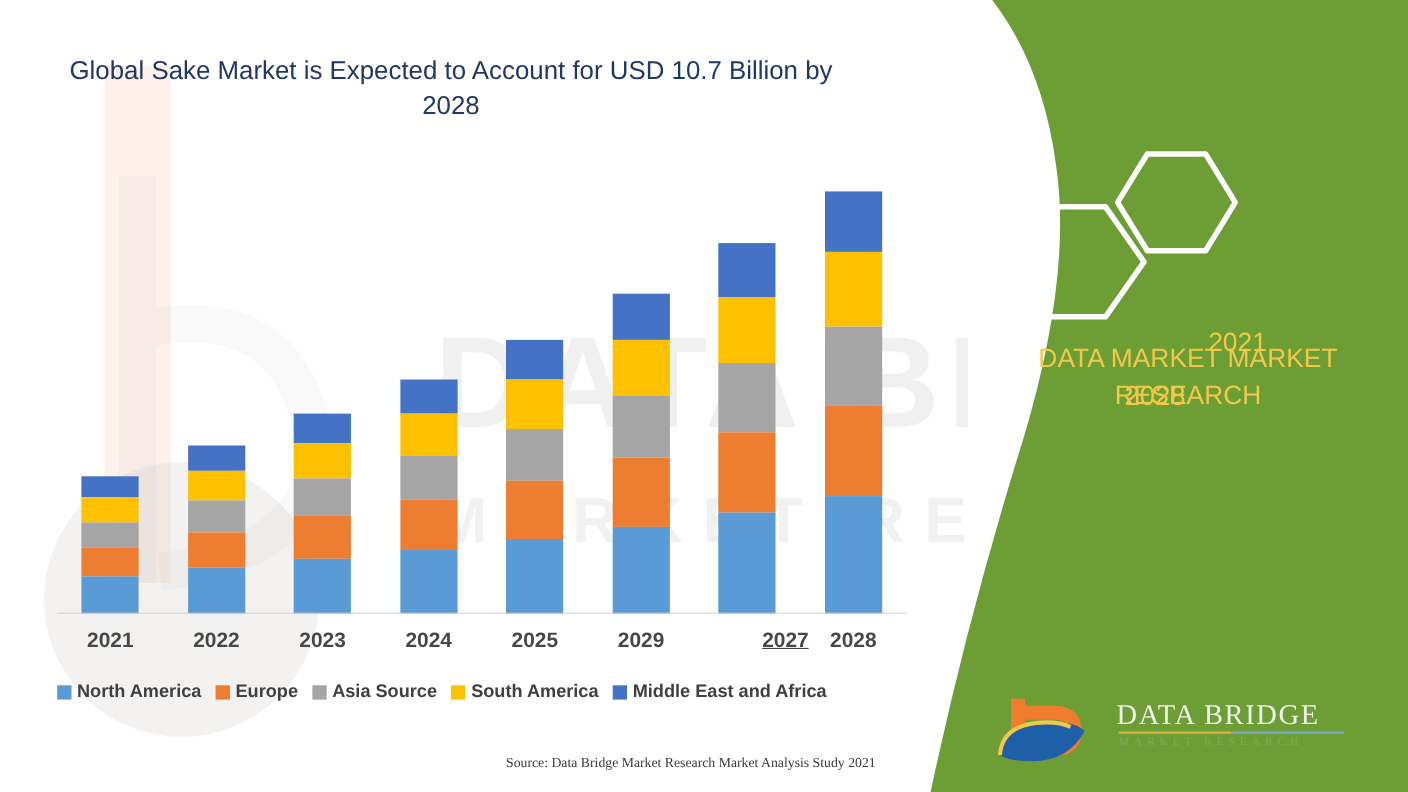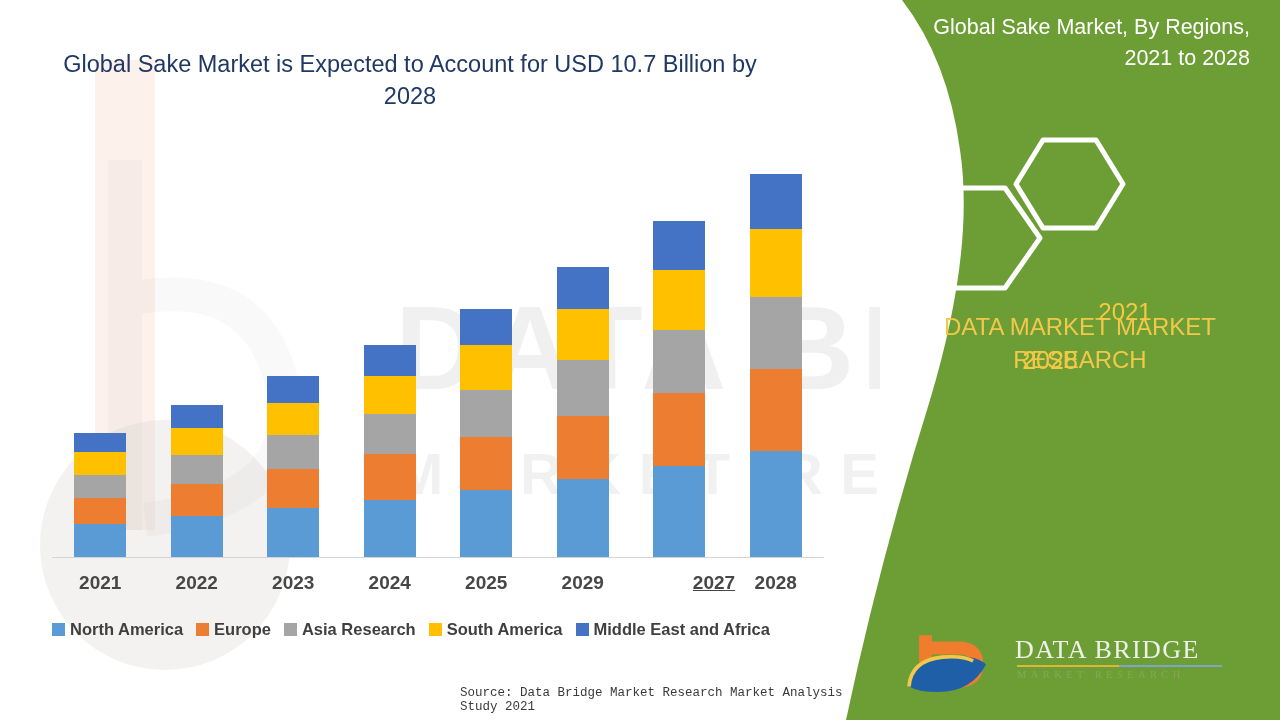--- a/index.html
+++ b/index.html
@@ -77,21 +77,21 @@
   .leg-sw{ width:13px; height:13px; display:block; }
   .leg-tx{ font-size:16.5px; font-weight:700; color:#3f3f3f; white-space:nowrap; }
 
   
   #footer-left{
     position:absolute; left:30px; top:684px;
     font-family:"Liberation Serif", serif; font-size:13.5px; color:#262626;
   }
   #footer-source{
     position:absolute; left:460px; top:686px;
-    font-family:Liberation Mono, monospace; font-size:12.5px; color:#3a3a3a;
+    font-family:Liberation Serif, serif; font-size:12.5px; color:#3a3a3a;
   }
 
   
   #right-panel{
     position:absolute; left:0; top:0; width:1280px; height:720px;
     pointer-events:none;
   }
   #green-shape{
     position:absolute; left:0; top:0; width:1280px; height:720px;
   }
@@ -227,21 +227,21 @@
       <div class="leg-item">
         <span class="leg-sw" style="background: rgb(91, 155, 213);"></span>
         <span class="leg-tx">North America</span>
       </div>
       <div class="leg-item">
         <span class="leg-sw" style="background: rgb(237, 125, 49);"></span>
         <span class="leg-tx">Europe</span>
       </div>
       <div class="leg-item">
         <span class="leg-sw" style="background: rgb(165, 165, 165);"></span>
-        <span class="leg-tx">Asia Research</span>
+        <span class="leg-tx">Asia Source</span>
       </div>
       <div class="leg-item">
         <span class="leg-sw" style="background: rgb(255, 192, 0);"></span>
         <span class="leg-tx">South America</span>
       </div>
       <div class="leg-item">
         <span class="leg-sw" style="background: rgb(68, 114, 196);"></span>
         <span class="leg-tx">Middle East and Africa</span>
       </div>
     </div>
@@ -250,21 +250,20 @@
 </div>
 
 <div id="right-panel">
 
   <svg id="green-shape" viewBox="0 0 1280 720" preserveAspectRatio="none">
     <path d="M902 0 L1280 0 L1280 720 L846 720 Q880 560 930 400 Q975 250 960 150 Q948 60 902 0 Z" fill="#6D9E35"></path>
   </svg>
 
   <div id="right-content">
 
-    <div id="green-title">Global Sake Market, By Regions, 2021 to 2028</div>
 
     <div id="hexes">
       <svg viewBox="0 0 400 170" width="400" height="170">
         <polygon points="163,12 216,12 243,56 216,100 163,100 136,56" fill="none" stroke="#ffffff" stroke-width="5" stroke-linejoin="round"></polygon>
         <polygon points="56,60 125,60 160,110 125,160 56,160 21,110" fill="none" stroke="#ffffff" stroke-width="5" stroke-linejoin="round"></polygon>
       </svg>
       <div class="hex-lab" id="hex-2021-label">2021</div>
       <div class="hex-lab" id="hex-2028-label">2028</div>
     </div>
 

